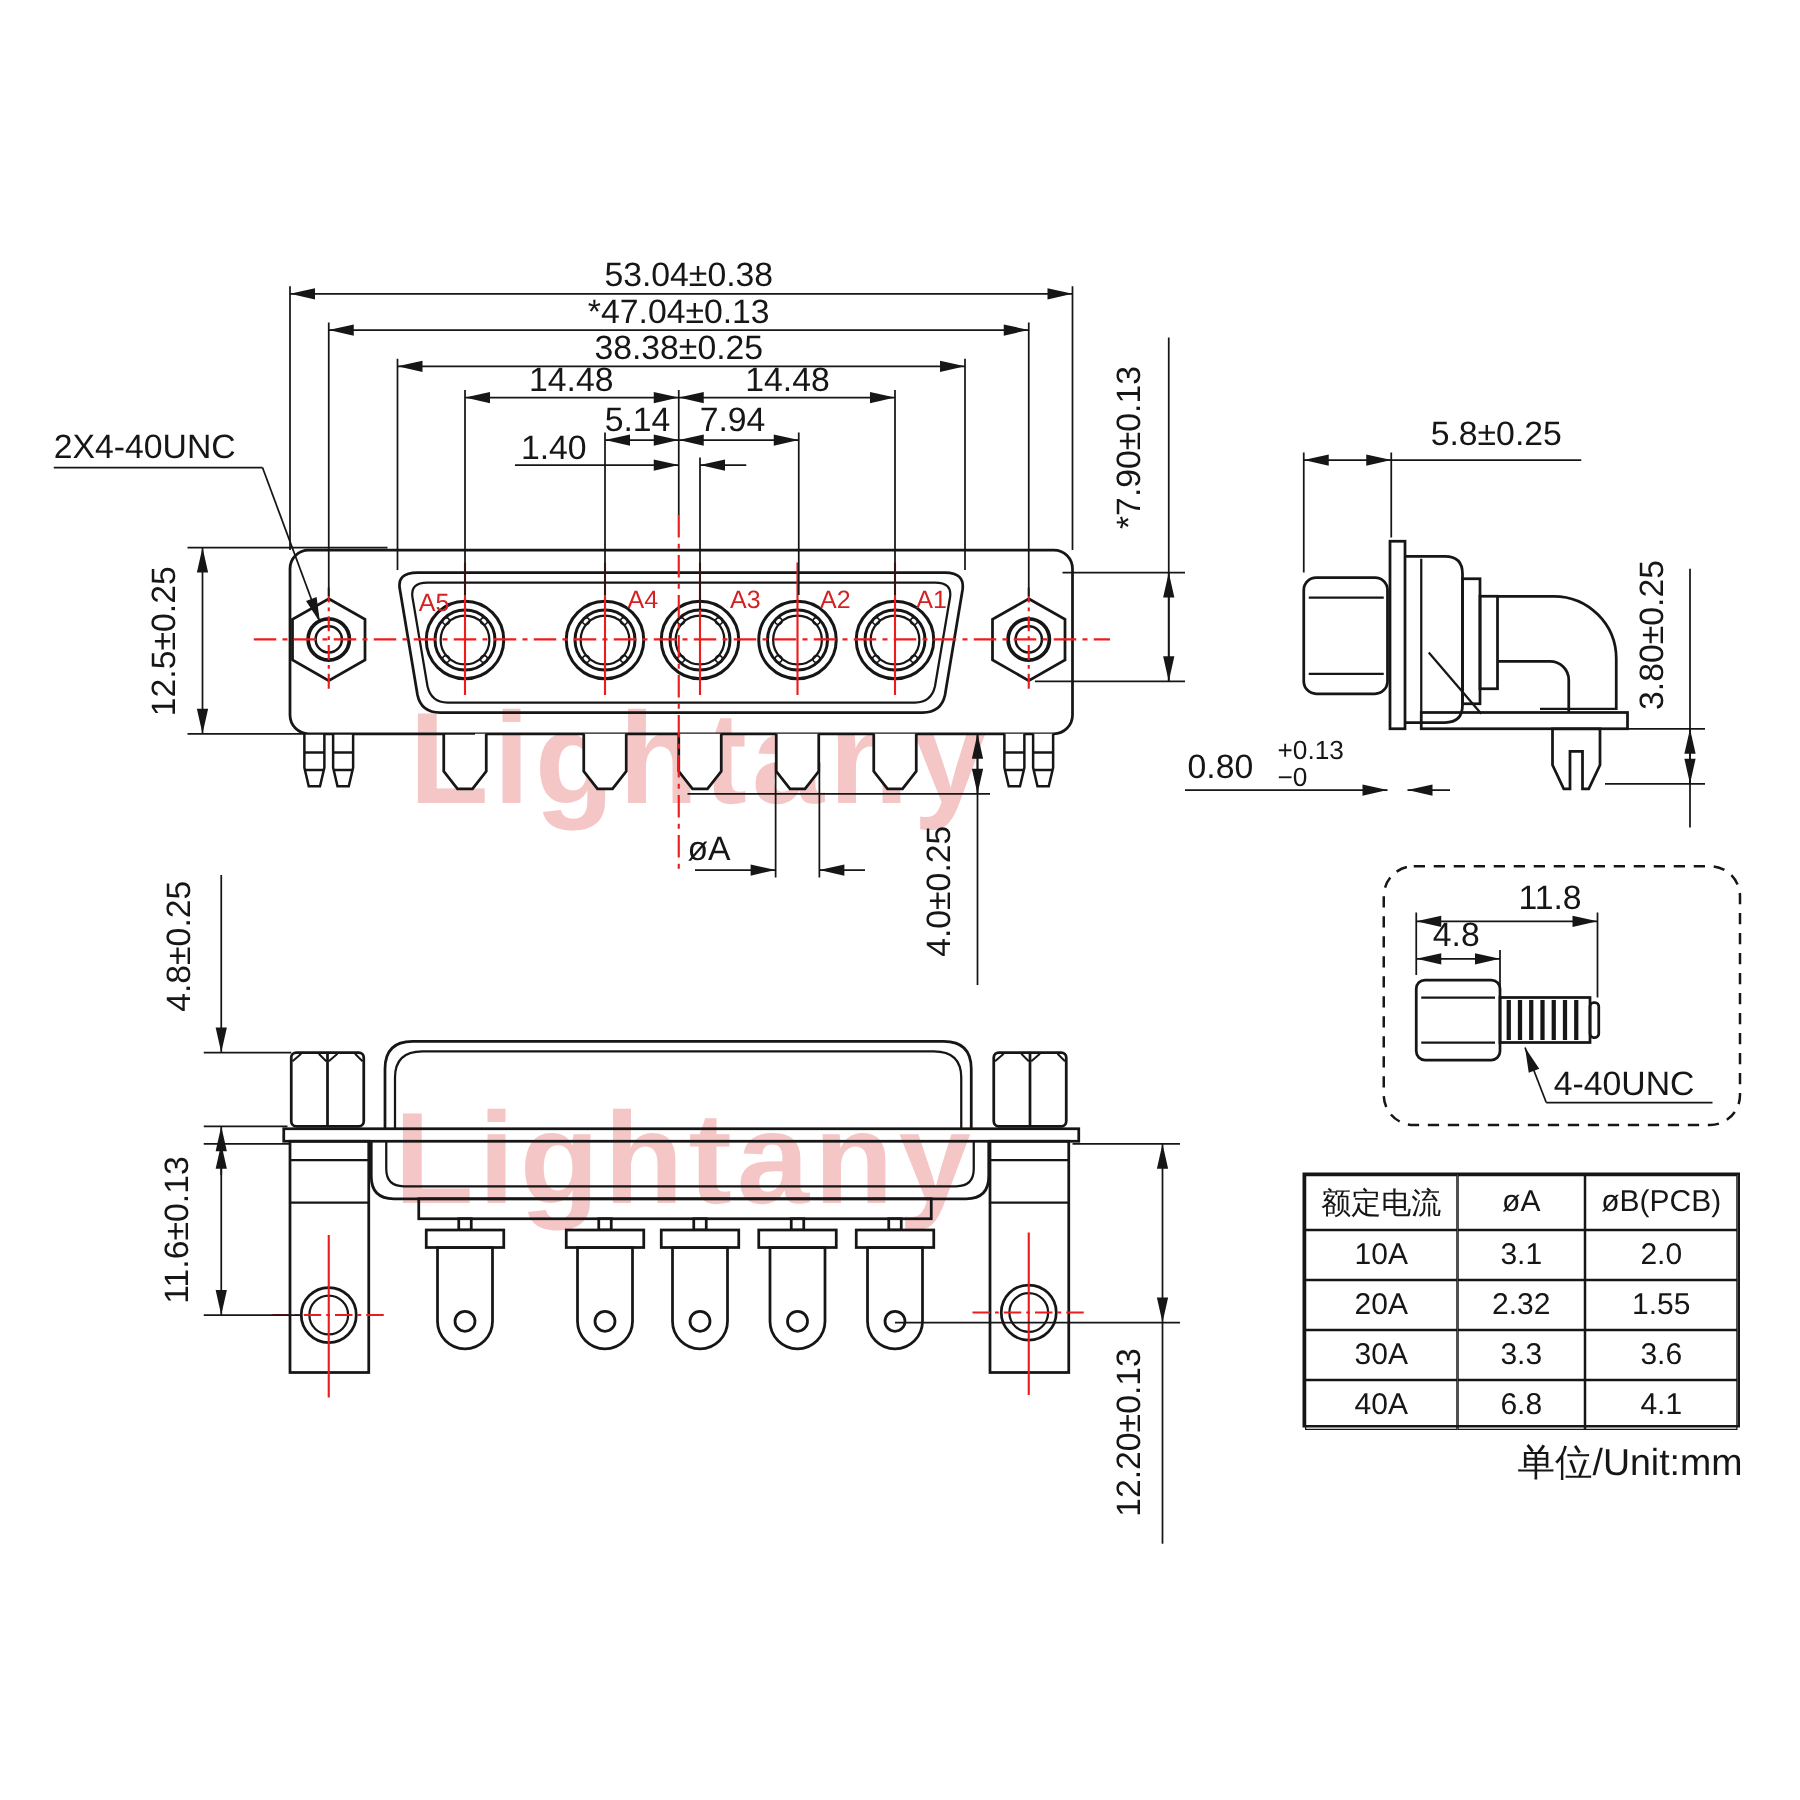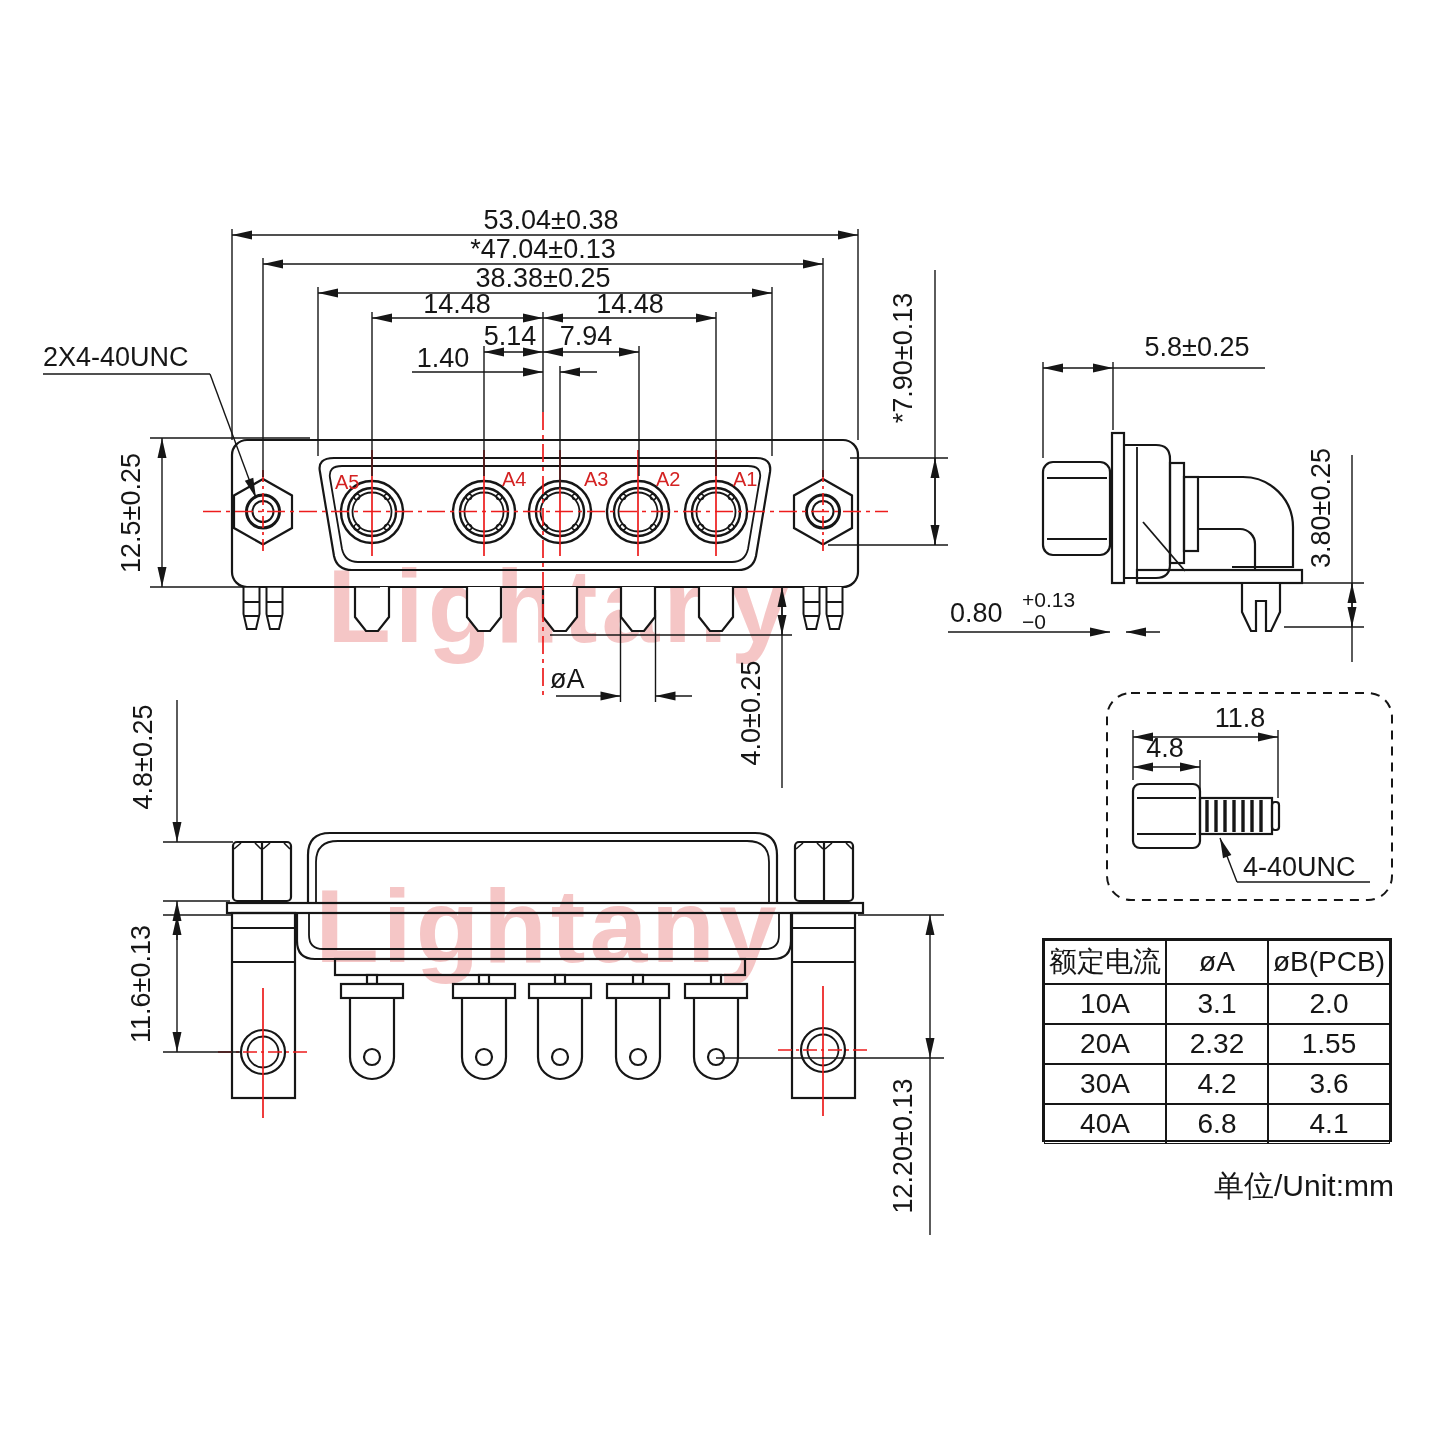--- a/index.html
+++ b/index.html
@@ -10,23 +10,23 @@
   .dim{font-size:27px;}
   .dimsmall{font-size:21px;}
   .contact-label{font-size:20px;fill:#d42222;}
   .watermark{font-size:104px;font-weight:bold;fill:#f5c6c6;letter-spacing:4px;}
   
   #spec-table{position:absolute;left:1042px;top:938px;width:350px;height:204px;
     display:grid;grid-template-columns:122px 102px 122px;grid-template-rows:44px 40px 40px 40px 40px;
     border:2.5px solid #161616;box-sizing:border-box;background:#fff;}
   #spec-table .cell{border-right:1.25px solid #161616;border-bottom:1.25px solid #161616;
     border-left:1.25px solid #161616;border-top:1.25px solid #161616;
-    display:flex;align-items:center;justify-content:center;font-size:28px;color:#161616;}
+    display:flex;align-items:center;justify-content:center;font-size:24px;color:#161616;}
   #unit-note{position:absolute;left:1040px;top:1150px;width:354px;text-align:right;
-    font-size:30px;color:#161616;margin-top:16px;}
+    font-size:30px;color:#161616;}
 </style>
 </head>
 <body>
 
 <div id="canvas">
 
 <svg width="1440" height="1440" viewBox="0 0 1440 1440">
   <defs>
     <marker id="aE" markerUnits="userSpaceOnUse" markerWidth="26" markerHeight="12" refX="0" refY="0" orient="auto" viewBox="-22 -6 26 12">
       <path d="M0,0 L-20,4.5 L-20,-4.5 Z" fill="#161616"></path>
@@ -403,21 +403,21 @@
 
     <div class="cell">10A</div>
     <div class="cell">3.1</div>
     <div class="cell">2.0</div>
 
     <div class="cell">20A</div>
     <div class="cell">2.32</div>
     <div class="cell">1.55</div>
 
     <div class="cell">30A</div>
-    <div class="cell">4.2</div>
+    <div class="cell">3.3</div>
     <div class="cell">3.6</div>
 
     <div class="cell">40A</div>
     <div class="cell">6.8</div>
     <div class="cell">4.1</div>
   </div>
 
   <div id="unit-note">单位/Unit:mm</div>
 
 </div>

